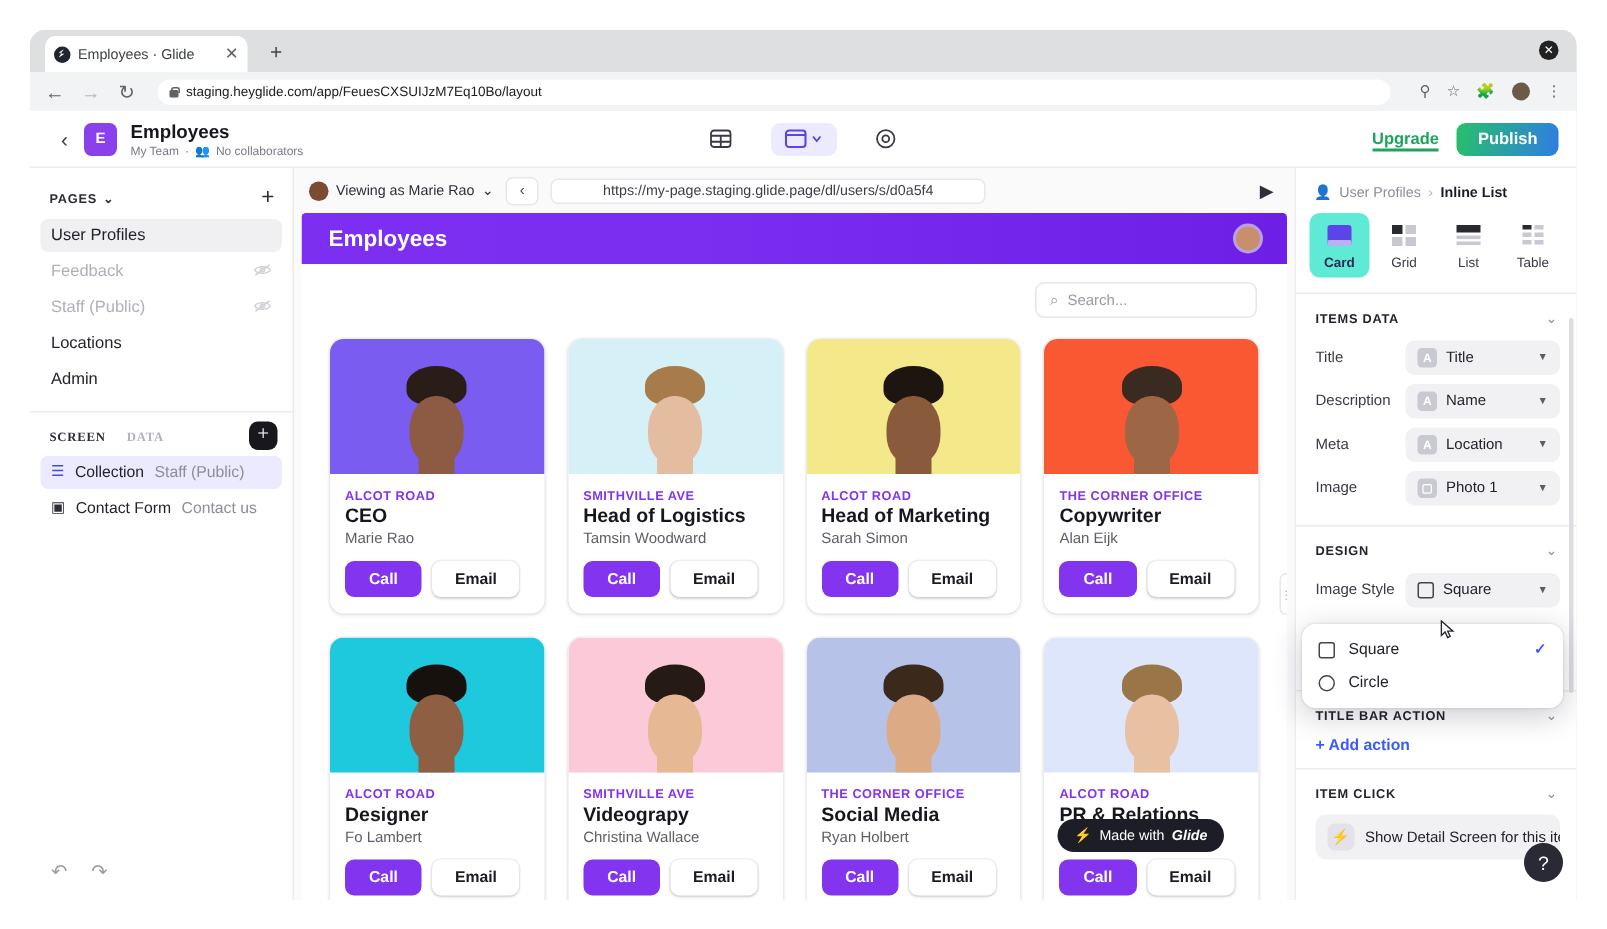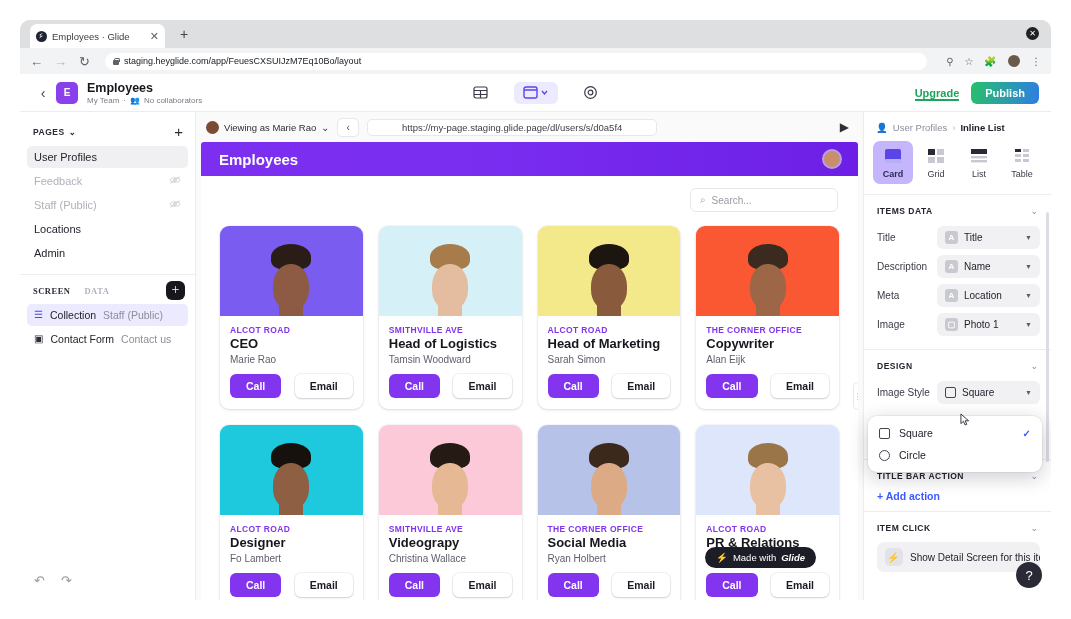--- a/index.html
+++ b/index.html
@@ -236,21 +236,21 @@
     position: absolute; bottom: 0; left: 50%; transform: translateX(-50%);
     width: 24px; height: 12px;
   }
   .card-body { padding: 9px 10px 11px; }
   .card-meta {
     font-size: 8.5px; font-weight: bold; letter-spacing: .35px;
     color: #8234ee; margin-bottom: 2px;
   }
   .card-title { font-size: 13px; font-weight: bold; color: #16161d; line-height: 1.15; }
   .card-desc { font-size: 10px; color: #5e5e6b; margin-top: 2px; }
-  .card-btns { display: flex; gap: 7px; margin-top: 9px; justify-content: space-between; }
+  .card-btns { display: flex; gap: 7px; margin-top: 9px; }
   .btn-call {
     background: #8234ee; color: #fff; font-size: 10.5px; font-weight: bold;
     padding: 6px 16px; border-radius: 6px;
   }
   .btn-email {
     background: #fff; color: #1b1b24; font-size: 10.5px; font-weight: bold;
     padding: 6px 15px; border-radius: 6px;
     box-shadow: 0 1px 2px rgba(20,20,40,.16), 0 0 0 1px rgba(20,20,40,.05);
   }
   .made-with {
@@ -276,21 +276,21 @@
     font-size: 9.5px;
   }
   .crumb .c1 { color: #8d8d9a; }
   .crumb .c2 { color: #1c1c26; font-weight: bold; }
   .crumb .sep { color: #b7b7c2; }
   .layouts { display: flex; gap: 3px; padding: 0 9px 10px; }
   .layout {
     flex: 1; border-radius: 7px; padding: 7px 0 5px;
     display: flex; flex-direction: column; align-items: center; gap: 5px;
   }
-  .layout.active { background: #c4b5fd; }
+  .layout.active { background: #5eead4; }
   .layout-label { font-size: 9px; color: #3a3a46; }
   .layout.active .layout-label { color: #2b2b57; font-weight: bold; }
 
   .sec-divider { height: 1px; background: #ececef; }
   .sec-hd {
     display: flex; align-items: center; justify-content: space-between;
     padding: 11px 13px 7px;
   }
   .sec-title { font-size: 8.5px; font-weight: bold; letter-spacing: .5px; color: #24242e; }
   .chev { font-size: 9px; color: #8a8a97; }

